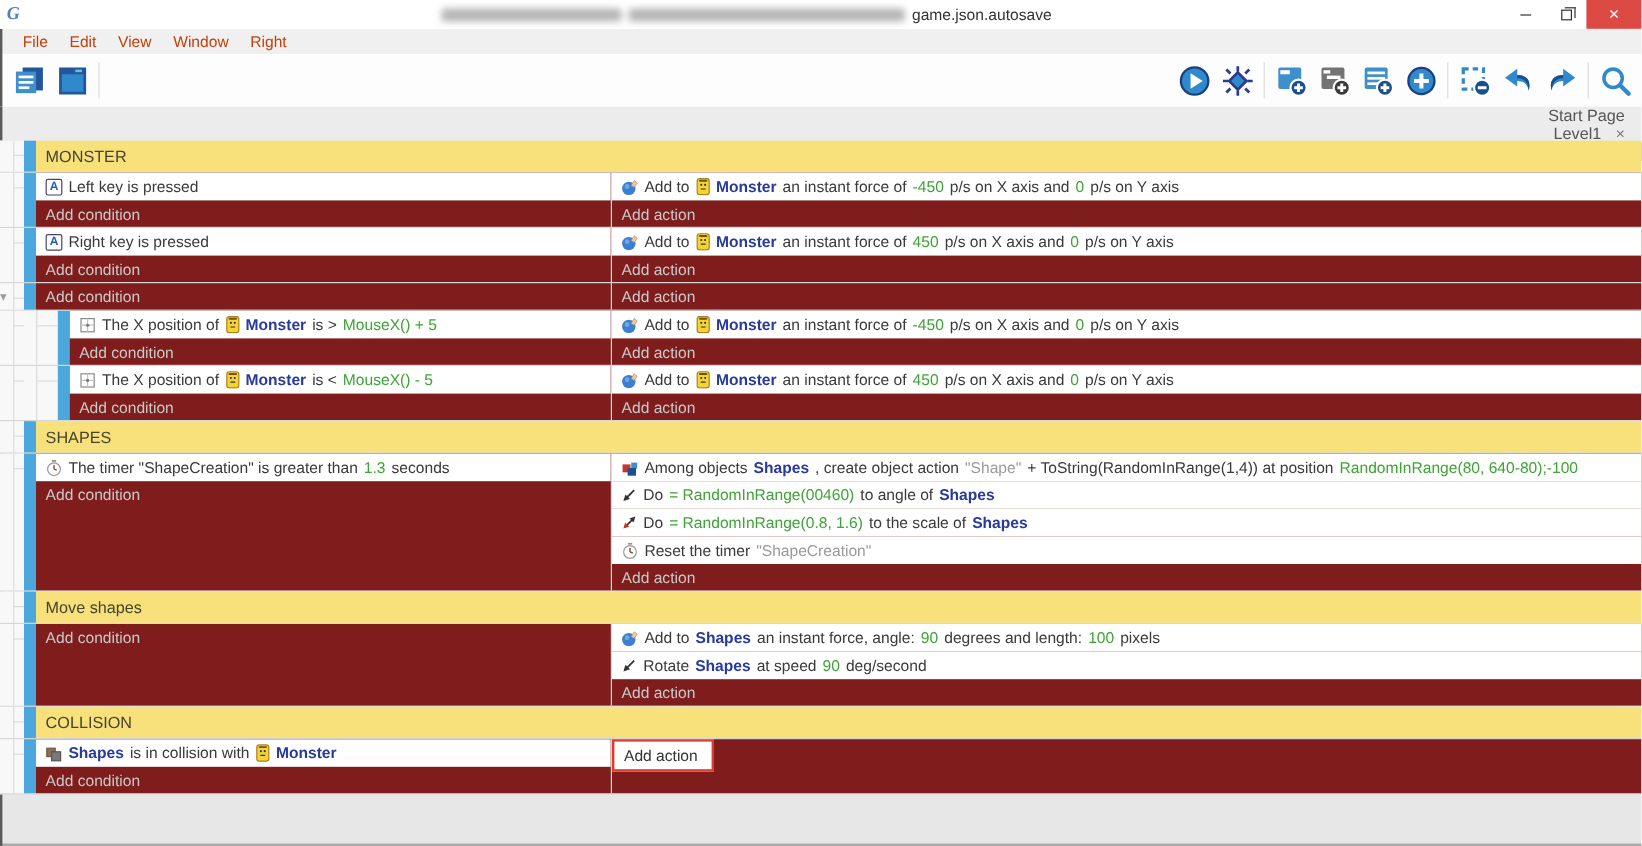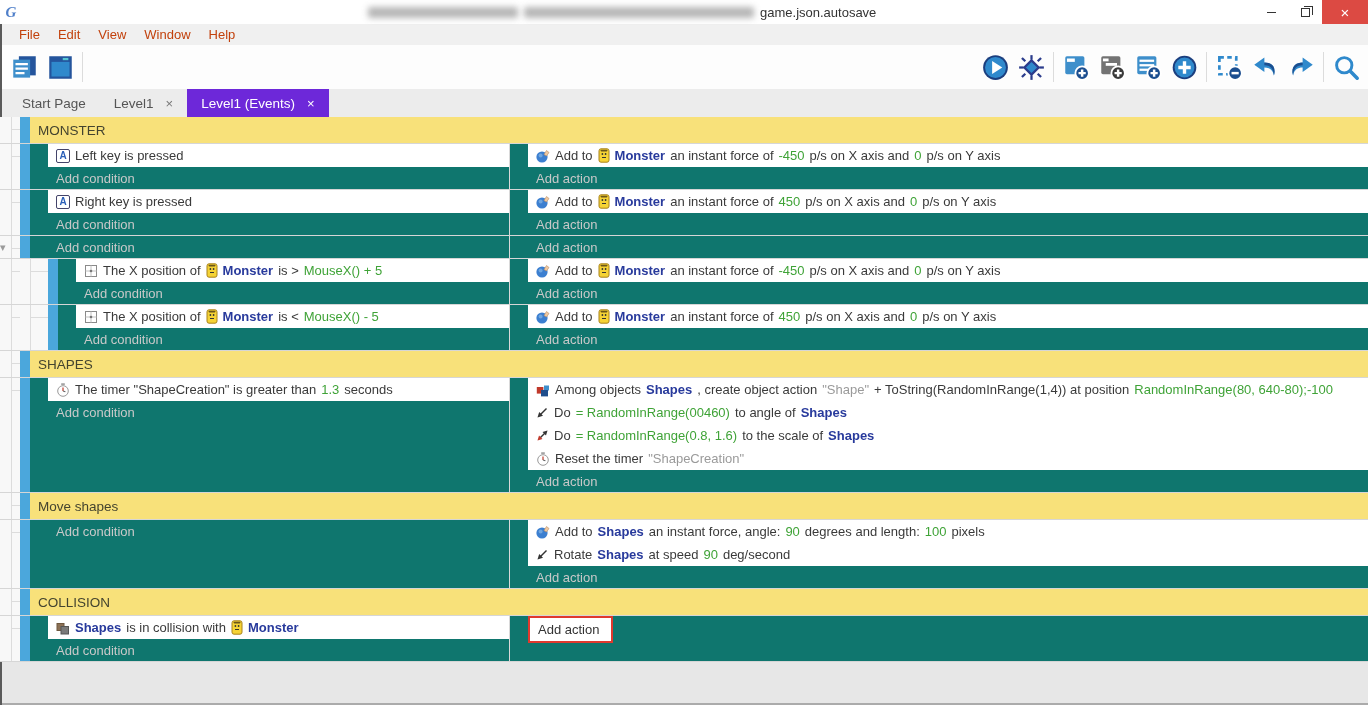--- a/index.html
+++ b/index.html
@@ -31,42 +31,42 @@
   
   .toolbar{height:44px;background:#FDFDFD;display:flex;align-items:center;
     justify-content:space-between;border-left:2px solid #5a5a5a;padding:0 4px;}
   .tbgroup{display:flex;align-items:center;height:100%;}
   .tbtn{width:36px;height:36px;display:flex;align-items:center;justify-content:center;}
   .tbtn svg{width:27px;height:27px;}
   .tsep{width:1px;height:30px;background:#DCDCDC;margin:0 4px;}
 
   
   .tabbar{height:28px;background:#ECECEC;display:flex;align-items:flex-end;
-    padding-left:6px;border-left:2px solid #5a5a5a;}
+    padding-left:22px;border-left:2px solid #5a5a5a;flex-direction:column;}
   .tab{height:28px;display:flex;align-items:center;padding:0 14px;gap:12px;
     font-size:13.5px;color:#555;}
   .tab .x{color:#777;font-size:13px;}
   .tab.active{background:#6d28d9;color:#fff;align-items:center;}
   .tab.active .x{color:#fff;}
 
   
   #events{height:588px;background:#E7E7E7;position:relative;overflow:hidden;
     box-shadow:inset 2px 0 0 #5a5a5a, inset 0 -2px 0 #ABABAB;}
   .ev-row{display:flex;align-items:stretch;border-bottom:1px solid #D6D6D6;background:#E7E7E7;justify-content:flex-end;}
   .gut{width:20px;flex:none;background:#F8F8F8;position:relative;}
   .gut::before{content:"";position:absolute;left:11px;top:0;bottom:0;border-left:1px solid #DCDCDC;}
   .gut::after{content:"";position:absolute;left:11px;top:12px;width:9px;border-top:1px solid #DCDCDC;}
   .tri{position:absolute;left:0px;top:5px;color:#9b9b9b;font-size:11px;z-index:2;}
   .bar{width:10px;flex:none;background:#4BA7DC;}
   .conn{width:28px;flex:none;background:#F8F8F8;position:relative;}
   .conn::before{content:"";position:absolute;left:10px;top:0;bottom:0;border-left:1px solid #DCDCDC;}
   .conn::after{content:"";position:absolute;left:10px;top:12px;width:18px;border-top:1px solid #DCDCDC;}
   .ghead{flex:1;background:#F8E17A;display:flex;align-items:center;height:26px;
     padding-left:8px;font-size:13.5px;color:#44442f;}
-  .cell{background:#0f766e;overflow:hidden;padding-left:18px;}
+  .cell{background:#7f1d1d;overflow:hidden;}
   .cond{width:480px;flex:none;border-right:1px solid #D9D9D9;}
   .cond.ind1{width:452px;}
   .act{flex:1;}
   .line{height:23px;display:flex;align-items:center;gap:5px;padding:0 8px;background:#fff;
     font-size:13px;color:#3a3a3a;white-space:nowrap;}
   .ph{height:22px;line-height:23px;padding-left:8px;color:#C9C9C9;font-size:13px;}
   .obj{color:#283A9C;font-weight:bold;}
   .num{color:#3FA337;}
   .str{color:#9A9A9A;}
   .icon{display:inline-flex;align-items:center;justify-content:center;flex:none;}
@@ -98,21 +98,21 @@
       </span>
     <span class="winbtn close">×</span>
   </div>
 </div>
 
 <div class="menubar">
   <span class="menuitem">File</span>
   <span class="menuitem">Edit</span>
   <span class="menuitem">View</span>
   <span class="menuitem">Window</span>
-  <span class="menuitem">Help</span>
+  <span class="menuitem">Right</span>
 </div>
 
 <div class="toolbar">
   <div class="tbgroup">
     <span class="tbtn">
       <span class="icon">
         <svg viewBox="0 0 24 24" width="27" height="27">
             <rect x="7" y="2" width="15" height="17" fill="#24549C"></rect>
             <rect x="2" y="5" width="15" height="16" fill="#3E8FCB"></rect>
             <rect x="4" y="8" width="11" height="2" fill="#fff"></rect>

